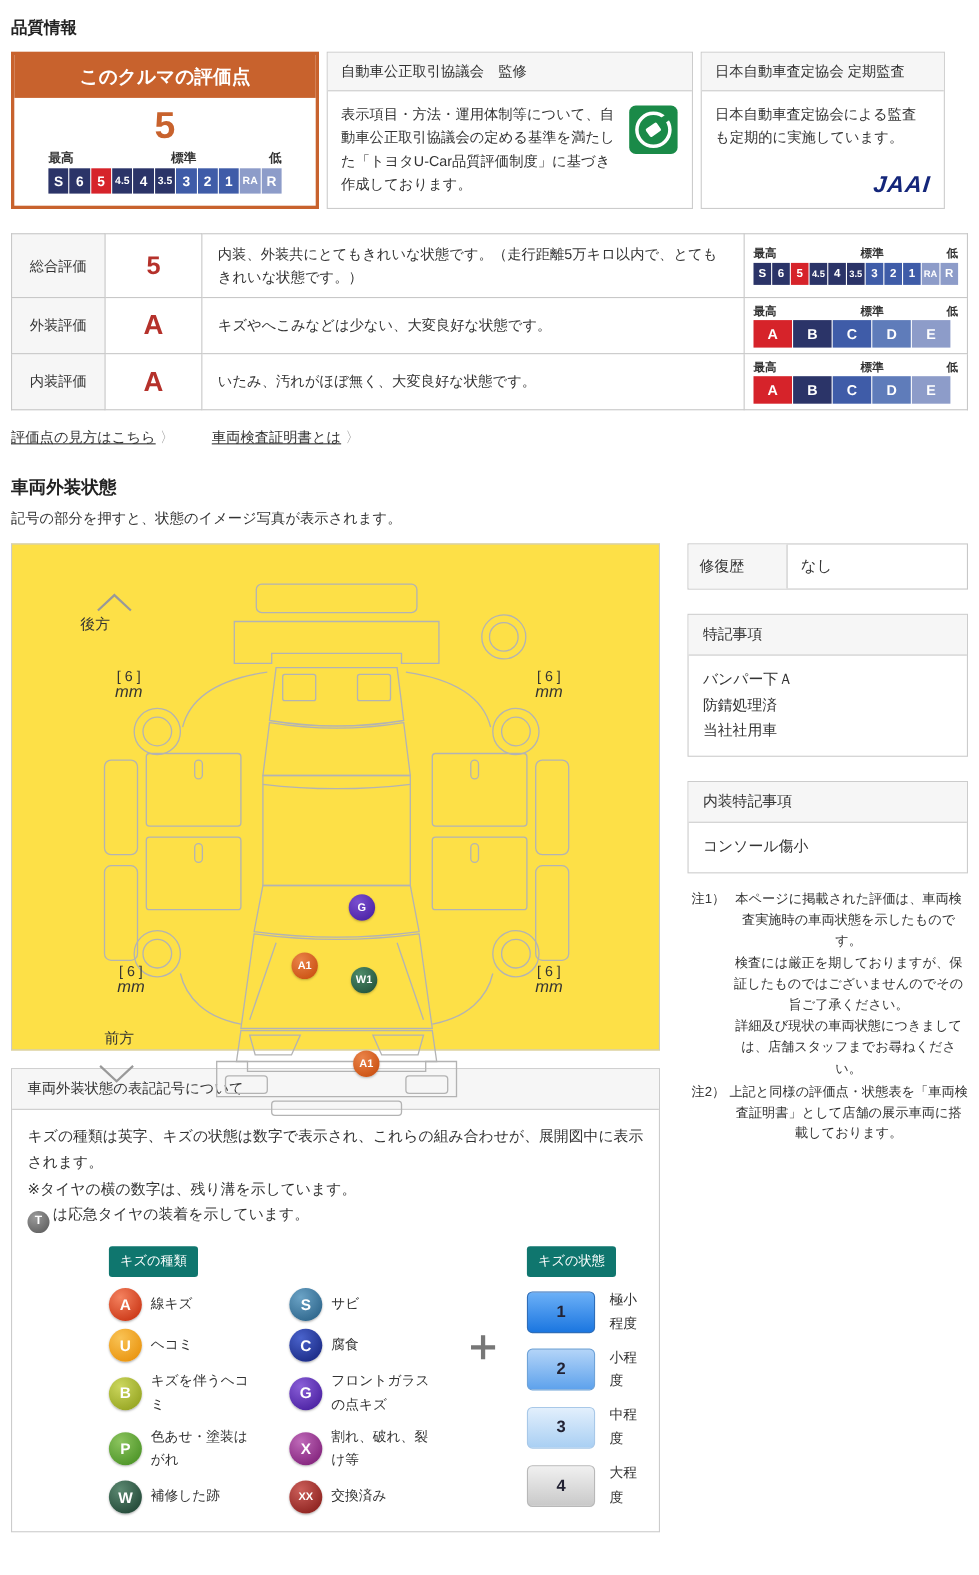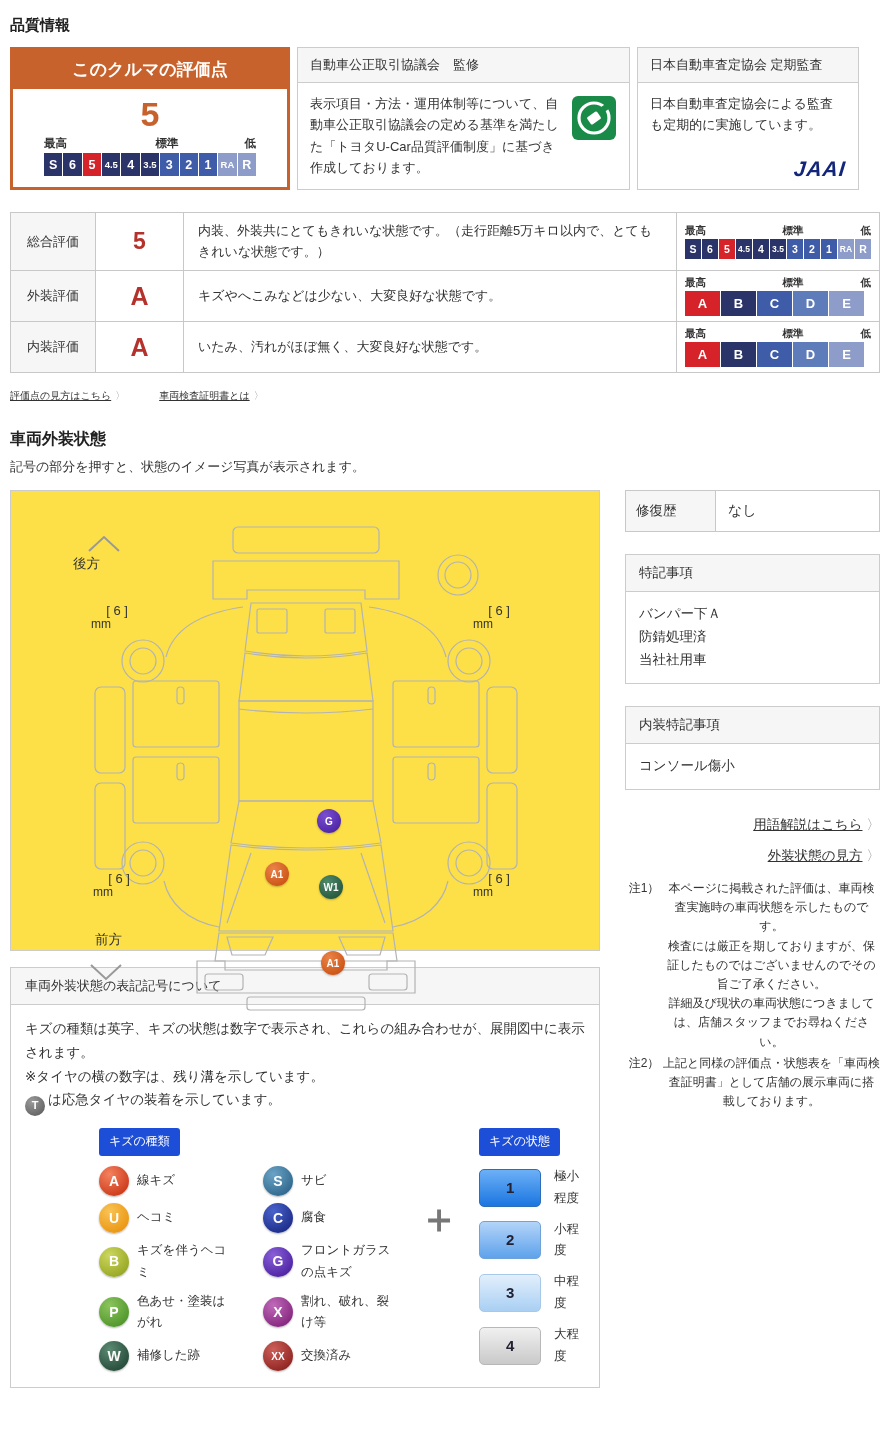--- a/index.html
+++ b/index.html
@@ -47,50 +47,50 @@
   
   table.eval { border-collapse:collapse; width:870px; margin-top:22px; }
   table.eval td { border:1px solid #c8c8c8; vertical-align:middle; }
   td.c-label { width:85px; background:#f6f6f6; font-size:13px; text-align:center; padding:10px 6px; }
   td.c-grade { width:88px; text-align:center; color:#b5312b; font-weight:bold; }
   td.c-grade.g-num { font-size:23px; }
   td.c-grade.g-letter { font-size:25px; }
   td.c-desc { font-size:13px; padding:8px 14px; line-height:1.6; }
   td.c-scale { width:197px; padding:5px 8px; }
 
-  .links-row { margin:16px 0 0; font-size:10px; display:flex; gap:34px; }
+  .links-row { margin:16px 0 0; font-size:13px; display:flex; gap:34px; }
   .tlink { color:#333; text-decoration:underline; cursor:pointer; }
   .chev { color:#999; margin-left:4px; text-decoration:none; }
 
   
   .main-row { display:flex; gap:25px; margin-top:14px; align-items:flex-start; }
   .left-col { width:590px; }
   .right-col { width:255px; }
 
   .diagram-box { position:relative; width:590px; height:461px; border:1px solid #ccc; background:#fde047; }
   .diagram-box svg { position:absolute; left:0; top:0; }
   .dir-label { position:absolute; font-size:13.5px; color:#333; }
   .dir-rear { left:62px; top:64px; }
   .dir-front { left:84px; top:440px; }
   .tire { position:absolute; width:52px; text-align:center; font-size:13px; color:#333; }
-  .tire .tu { font-size:12px; text-align:left; margin-top:-1px; }
+  .tire .tu { font-size:15px; text-align:center; margin-top:-1px;font-style:italic; }
   .tire-rear-left { left:80px; top:112px; }
   .tire-rear-right { left:462px; top:112px; }
   .tire-front-left { left:82px; top:380px; }
   .tire-front-right { left:462px; top:380px; }
   .marker { position:absolute; width:24px; height:24px; border-radius:50%; color:#fff; font-size:10px; font-weight:bold; display:flex; align-items:center; justify-content:center; transform:translate(-50%,-50%); cursor:pointer; box-shadow:0 1px 2px rgba(0,0,0,.25); }
 
   
   .legend-box { margin-top:16px; border:1px solid #ccc; }
   .legend-header { background:#f6f6f6; border-bottom:1px solid #ccc; font-size:13px; padding:9px 14px; }
   .legend-body { padding:12px 14px 16px; font-size:13.5px; line-height:1.75; }
   .tcircle { display:inline-flex; width:20px; height:20px; border-radius:50%; background:radial-gradient(circle at 35% 28%, #9a9a9a, #555); color:#fff; font-size:11px; font-weight:bold; align-items:center; justify-content:center; vertical-align:-5px; margin-right:3px; }
   .legend-area { display:flex; align-items:flex-start; margin-top:12px; }
   .kinds-block { margin-left:74px; }
-  .badge { display:inline-block; background:#1d4ed8; color:#fff; font-size:12px; padding:3px 10px 4px; border-radius:3px; }
+  .badge { display:inline-block; background:#0f766e; color:#fff; font-size:12px; padding:3px 10px 4px; border-radius:3px; }
   .kinds-grid { margin-top:10px; display:grid; grid-auto-flow:column; grid-template-rows:repeat(5,auto); grid-template-columns:auto auto; column-gap:26px; row-gap:7px; }
   .kind-item { display:flex; align-items:center; gap:8px; }
   .kcircle { width:30px; height:30px; border-radius:50%; color:#fff; font-size:14px; font-weight:bold; display:flex; align-items:center; justify-content:center; box-shadow:0 1px 2px rgba(0,0,0,.3); flex:none; }
   .kcircle.kxx { font-size:10px; }
   .ktext { font-size:12.5px; }
   .plus-sign { font-size:40px; font-weight:bold; color:#777; margin:70px 14px 0 18px; line-height:1; }
   .states-block { margin-left:6px; }
   .states-col { margin-top:10px; display:flex; flex-direction:column; gap:9px; }
   .state-item { display:flex; align-items:center; gap:13px; }
   .sbadge { width:62px; height:38px; border-radius:5px; border:1px solid #9bb9d8; font-size:15px; font-weight:bold; color:#223; display:flex; align-items:center; justify-content:center; flex:none; }
@@ -435,24 +435,20 @@
           </div>
       </div>
 
       <div class="side-box">
         <div class="side-box-header">内装特記事項</div>
         <div class="side-box-body" id="naisou-body">
             <div class="interior-note-item">コンソール傷小</div>
           </div>
       </div>
 
-      <div class="side-links" id="side-links">
-          <div class="side-link-row"><a class="tlink" href="#">用語解説はこちら</a><span class="chev">〉</span></div>
-          <div class="side-link-row"><a class="tlink" href="#">外装状態の見方</a><span class="chev">〉</span></div>
-        </div>
 
       <div class="notes" id="notes">
           <div class="note-row">
             <span class="note-no">注1）</span>
             <span class="note-text">本ページに掲載された評価は、車両検査実施時の車両状態を示したものです。
 検査には厳正を期しておりますが、保証したものではございませんのでその旨ご了承ください。
 詳細及び現状の車両状態につきましては、店舗スタッフまでお尋ねください。</span>
           </div>
           <div class="note-row">
             <span class="note-no">注2）</span>

